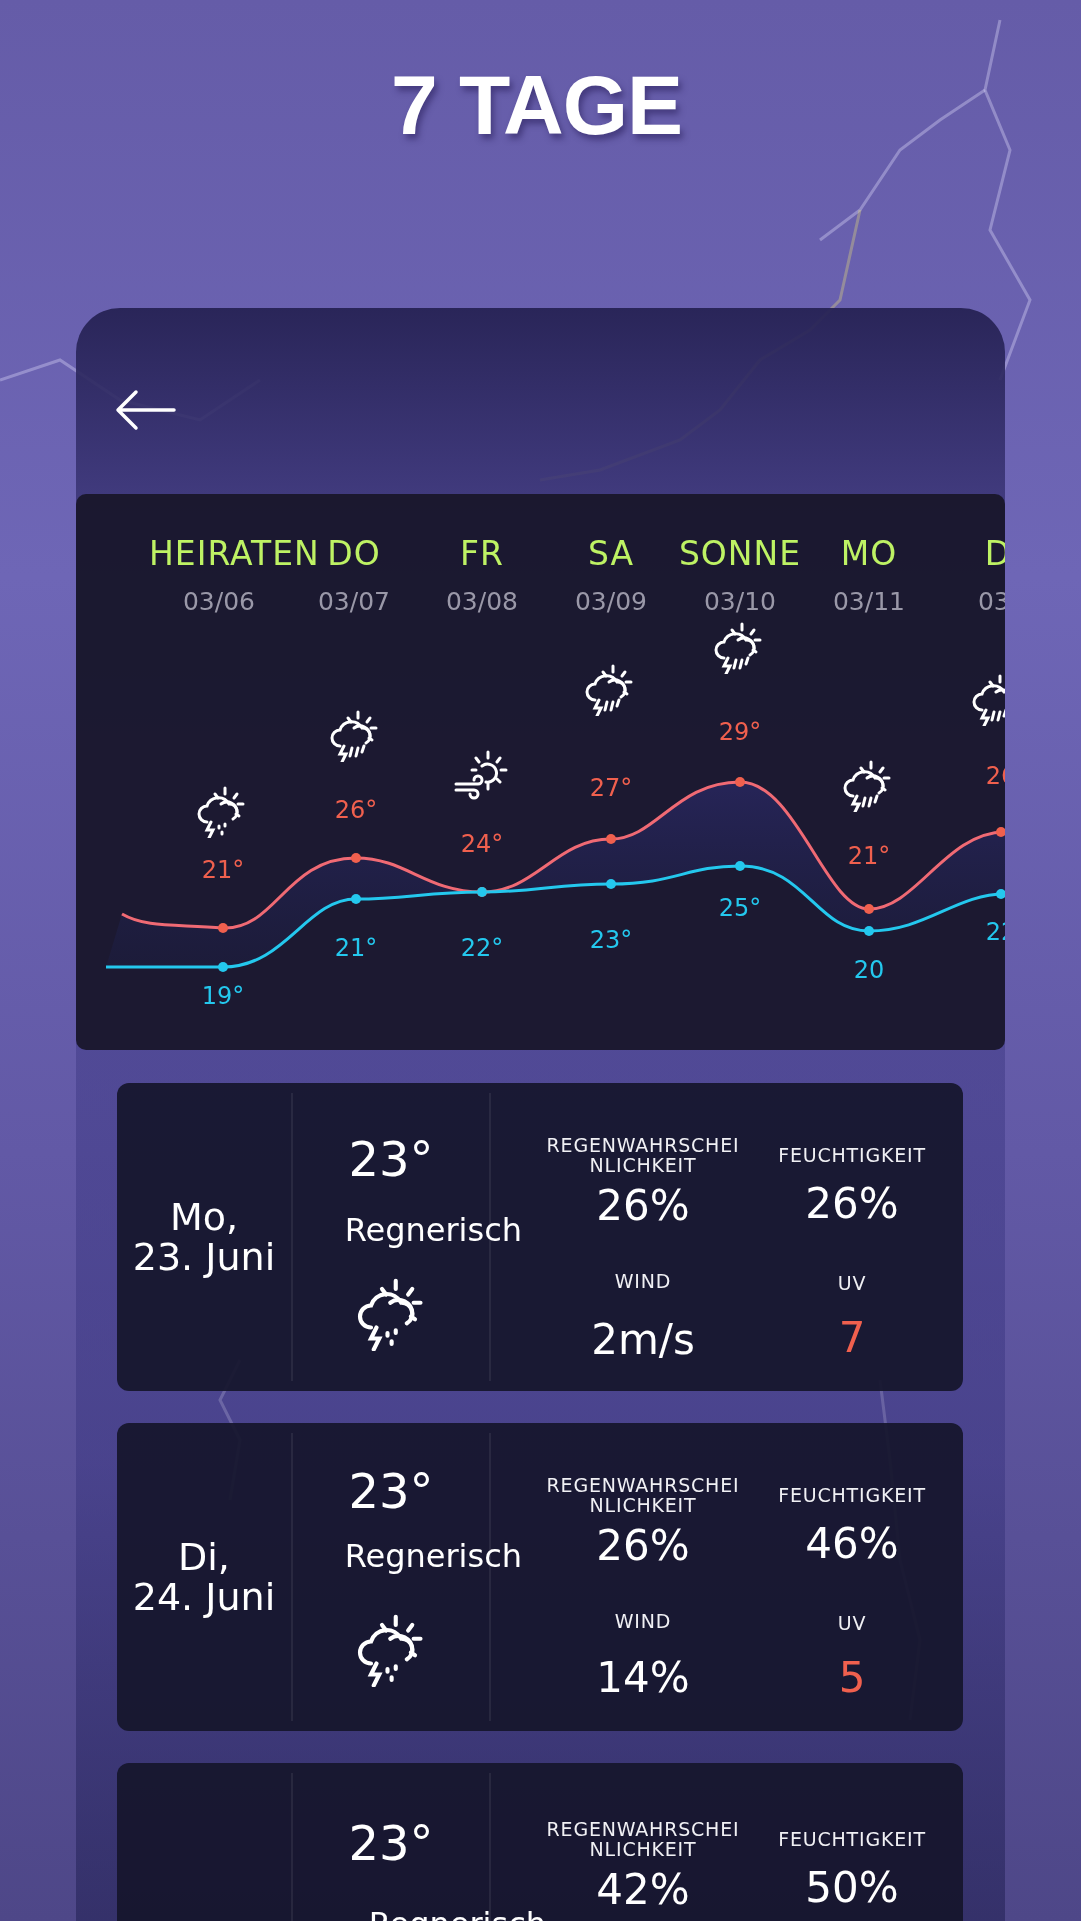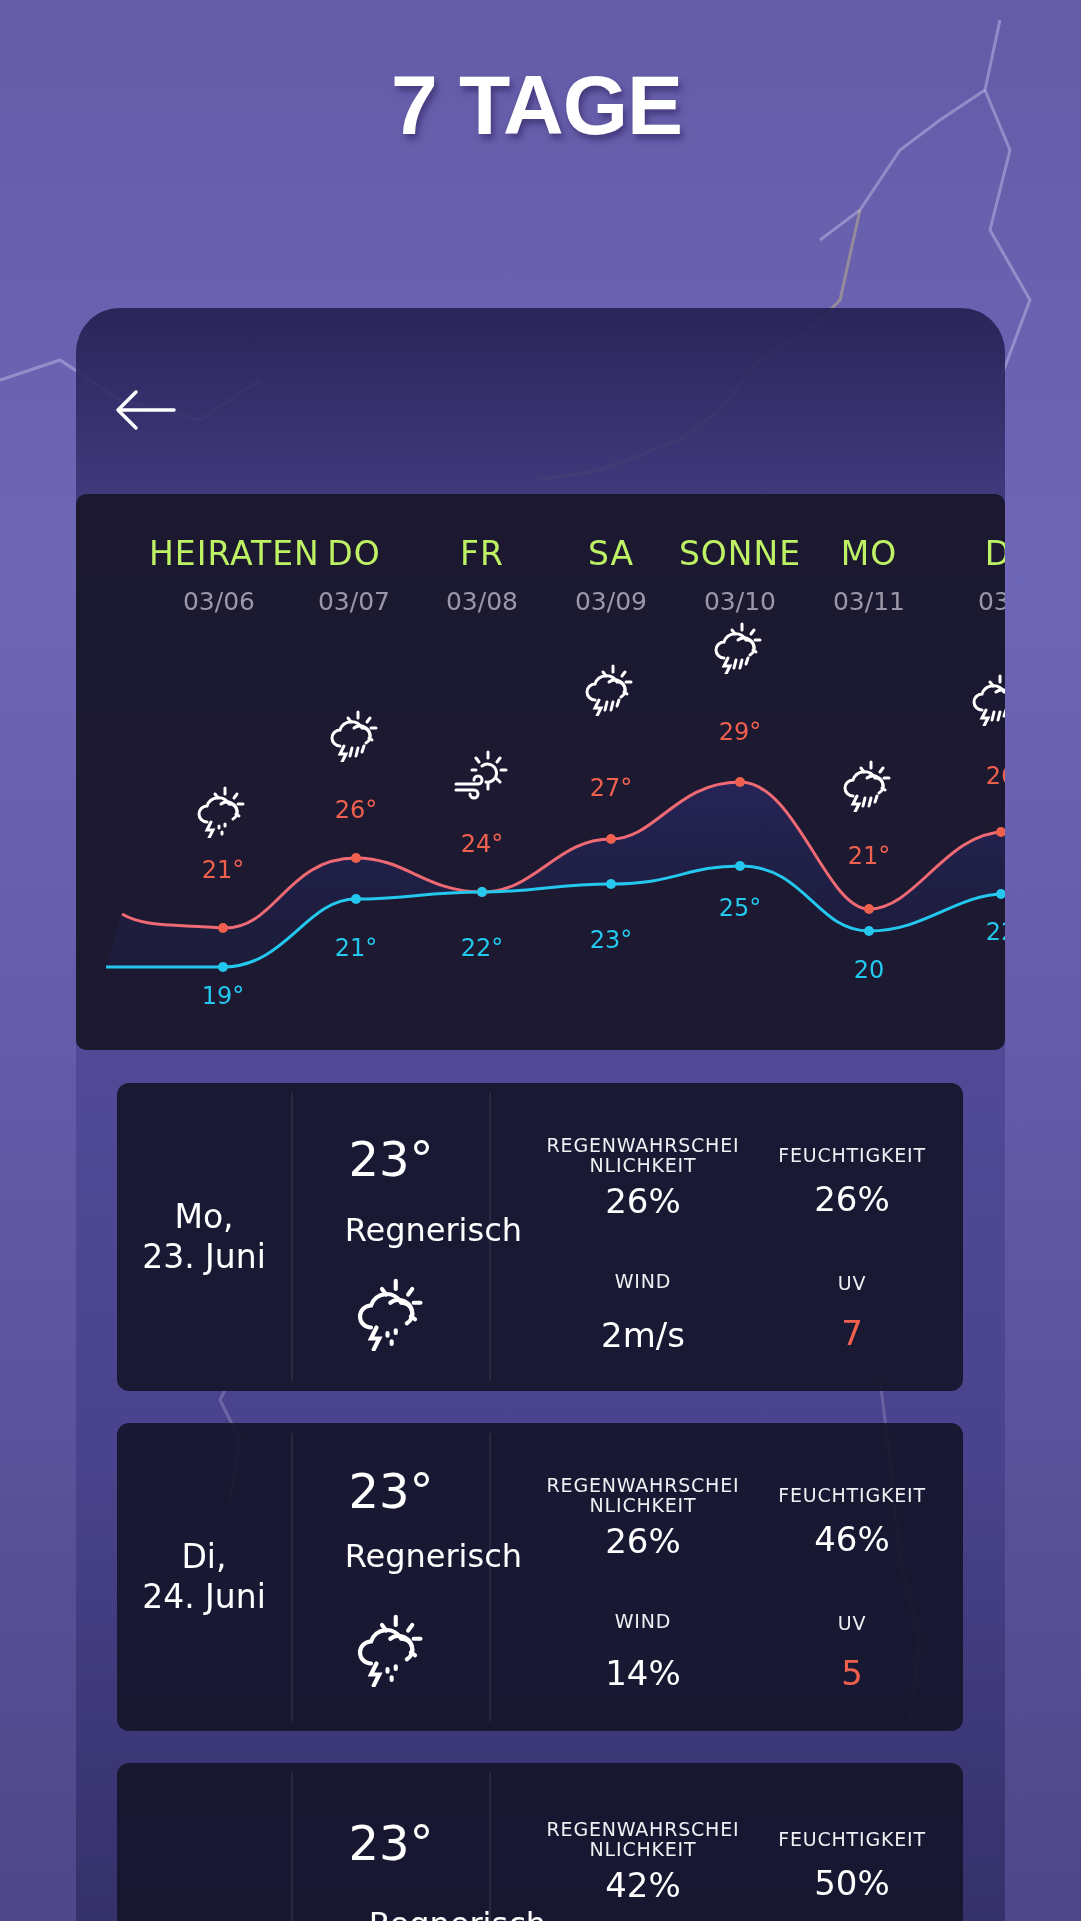--- a/index.html
+++ b/index.html
@@ -35,28 +35,28 @@
   .day-name { font-size:33px; color:#bef264; letter-spacing:1px; }
   .day-date { font-size:25px; color:#9a98a8; margin-top:14px; }
   .wicon { position:absolute; width:64px; height:56px; margin-left:-32px; }
   .tlabel { position:absolute; width:80px; margin-left:-40px; text-align:center; font-size:24px; }
   .hi { color:#f0604e; }
   .lo { color:#24c8ee; }
   .detail-card {
     position:absolute; left:41px; width:846px; height:308px;
     background: rgba(22,21,44,0.93); border-radius:12px;
   }
-  .dc-date { position:absolute; left:0; top:0; width:174px; height:100%; display:flex; flex-direction:column; justify-content:center; align-items:center; font-size:33px; line-height:40px; text-align:center; }
+  .dc-date { position:absolute; left:0; top:0; width:174px; height:100%; display:flex; flex-direction:column; justify-content:center; align-items:center; font-size:38px; line-height:40px; text-align:center; }
   .vsep { position:absolute; top:10px; bottom:10px; width:2px; background:rgba(255,255,255,0.07); }
   .dc-temp { position:absolute; left:176px; width:196px; top:48px; text-align:center; font-size:48px; }
   .dc-cond { position:absolute; left:176px; width:229px; top:128px; text-align:right; font-size:32px; }
   .dc-icon { position:absolute; left:232px; top:188px; width:88px; height:80px; }
   .stat { position:absolute; width:220px; text-align:center; }
   .stat-label { font-size:19px; line-height:20px; letter-spacing:0.8px; color:#f0f0f4; }
-  .stat-value { font-size:34px; margin-top:14px; color:#fff; }
+  .stat-value { font-size:42px; margin-top:14px; color:#fff; }
   .uv-val { color:#f0604e; }
 </style>
 </head>
 <body>
 
 <svg class="bolt" style="left:0;top:0;width:1081px;height:1921px;" viewBox="0 0 1081 1921">
   <path d="M1000 20 L985 90 L1010 150 L990 230 L1030 300 L1000 380"></path>
   <path d="M985 90 L940 120 L900 150 L860 210 L820 240"></path>
   <path d="M860 210 L840 300 L810 330 L760 360 L720 410 L680 440 L600 470 L540 480" stroke="rgba(230,220,120,0.35)"></path>
   <path d="M0 380 L60 360 L120 400 L200 420 L260 380"></path>

